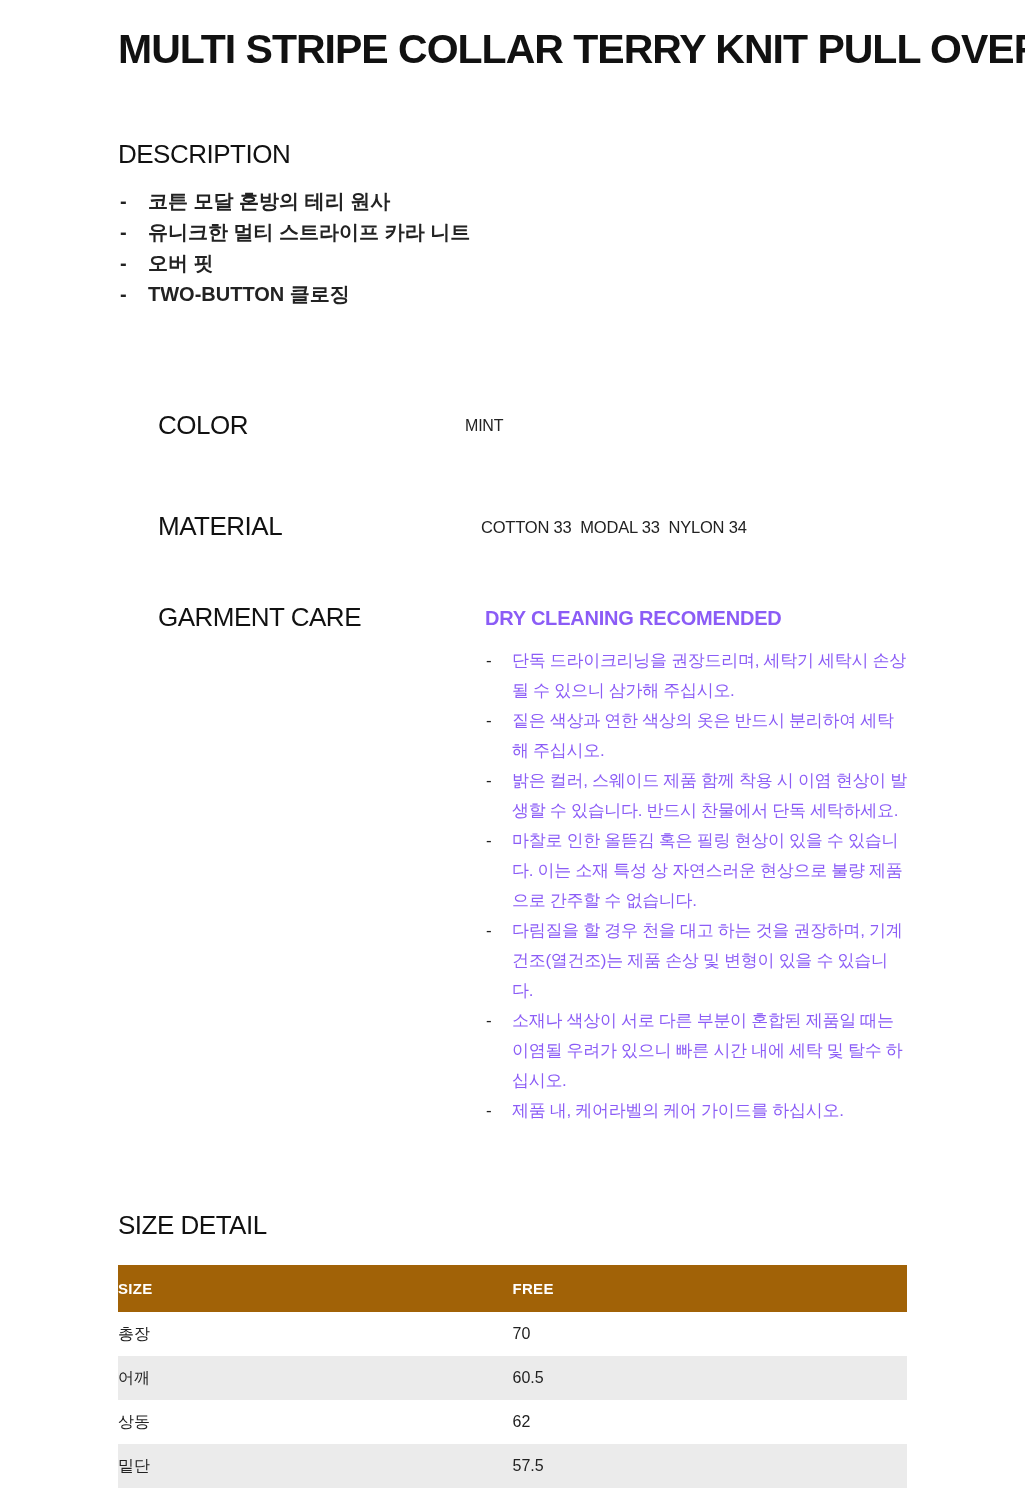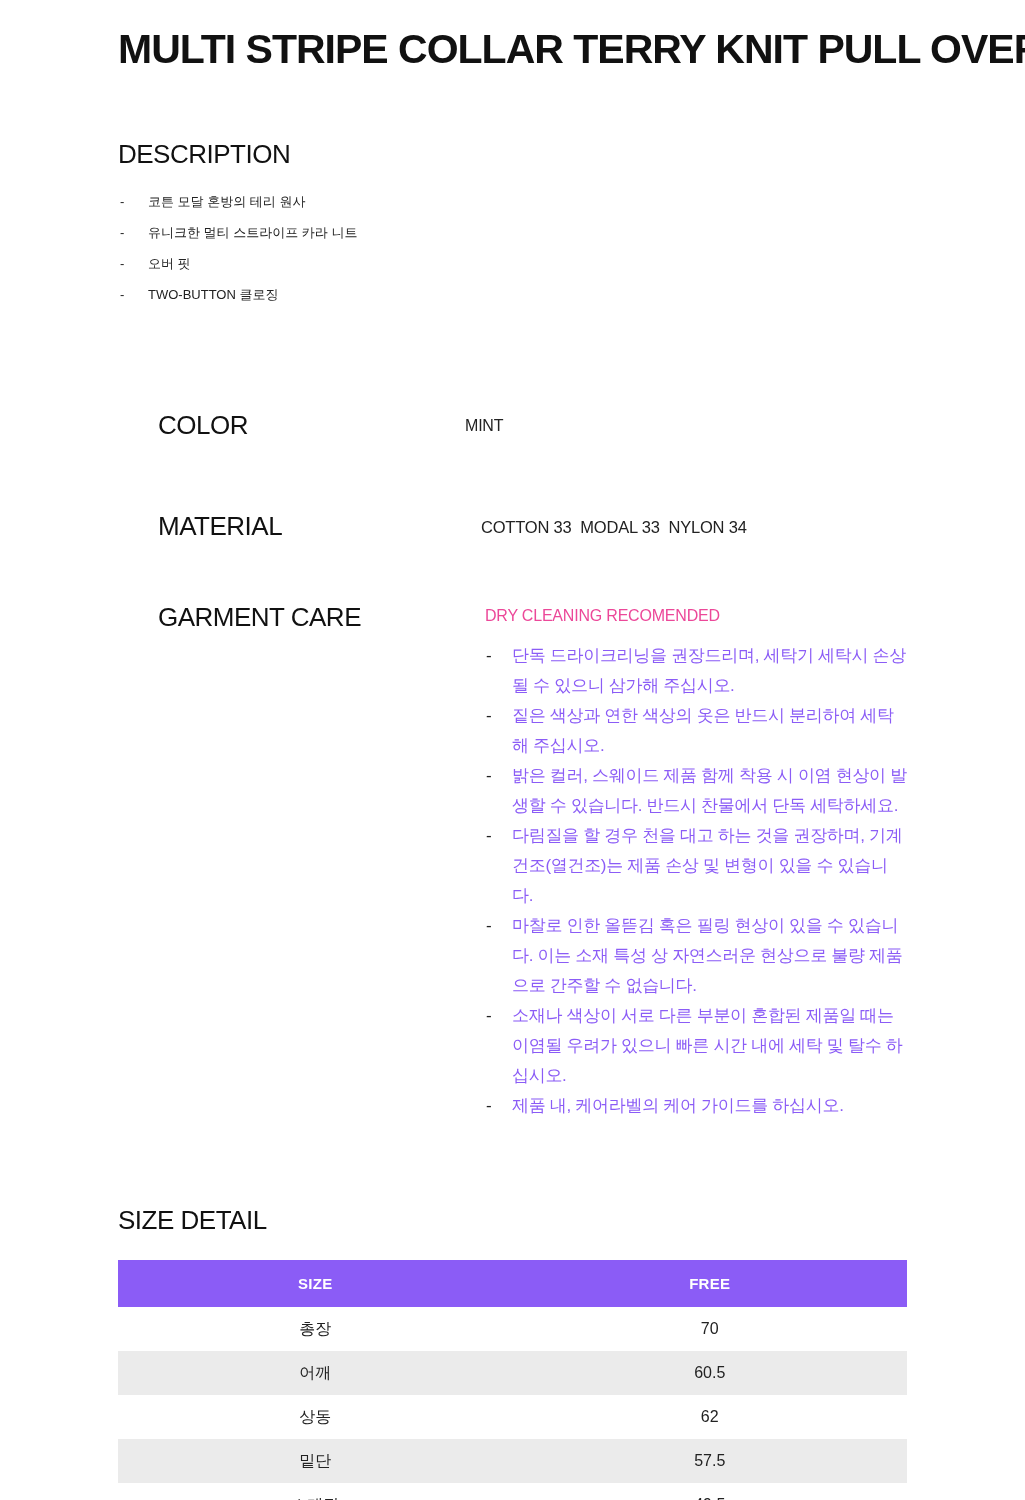--- a/index.html
+++ b/index.html
@@ -30,23 +30,24 @@
     font-weight: 400;
     letter-spacing: -0.5px;
     color: #111;
   }
   
   .description-block { margin-top: 66px; }
   .desc-list { margin-top: 16px; list-style: none; }
   .desc-list li {
     position: relative;
     padding-left: 30px;
-    font-size: 13px;
+    font-size: 20px;
     line-height: 31px;
     color: #222;
+    font-weight: bold;
   }
   .desc-list li::before {
     content: "-";
     position: absolute;
     left: 2px;
     color: #222;
   }
   
   .section-row { display: flex; align-items: flex-start; }
   .section-row .heading { width: 307px; flex: none; margin-left: 40px; }
@@ -56,23 +57,23 @@
   .section-value {
     font-size: 16px;
     color: #222;
     padding-top: 7px;
     letter-spacing: -0.2px;
   }
   .material-value { white-space: pre-wrap; font-size: 16.5px; }
   
   .care-col { flex: 1; min-width: 0; }
   .care-subtitle {
-    font-size: 16px;
-    font-weight: 400;
-    color: #ec4899;
+    font-size: 20px;
+    font-weight: 700;
+    color: #8b5cf6;
     padding-top: 5px;
     letter-spacing: -0.2px;
   }
   .care-list { margin-top: 16px; list-style: none; max-width: 492px; }
   .care-list li {
     position: relative;
     padding-left: 27px;
     font-size: 17px;
     line-height: 30px;
     color: #8b5cf6;
@@ -86,32 +87,32 @@
   }
   
   .size-block { margin-top: 84px; }
   .size-table {
     margin-top: 24px;
     width: 789px;
     border-collapse: collapse;
     table-layout: fixed;
   }
   .size-table th {
-    background: #8b5cf6;
+    background: #a16207;
     color: #ffffff;
     font-size: 15px;
     font-weight: 700;
     letter-spacing: 0.3px;
     height: 47px;
-    text-align: center;
+    text-align: left;
     vertical-align: middle;
   }
   .size-table td {
     height: 44px;
-    text-align: center;
+    text-align: left;
     vertical-align: middle;
     font-size: 16px;
     color: #222;
   }
   .size-table tbody tr:nth-child(even) td { background: #ebebeb; }
 </style>
 </head>
 <body>
 
 <div class="page">
@@ -139,22 +140,22 @@
   </div>
 
   <div class="section-row row-care">
     <div class="heading">GARMENT CARE</div>
     <div class="care-col">
       <div class="care-subtitle">DRY CLEANING RECOMENDED</div>
       <ul class="care-list">
         <li>단독 드라이크리닝을 권장드리며, 세탁기 세탁시 손상될 수 있으니 삼가해 주십시오.</li>
         <li>짙은 색상과 연한 색상의 옷은 반드시 분리하여 세탁해 주십시오.</li>
         <li>밝은 컬러, 스웨이드 제품 함께 착용 시 이염 현상이 발생할 수 있습니다. 반드시 찬물에서 단독 세탁하세요.</li>
+        <li>마찰로 인한 올뜯김 혹은 필링 현상이 있을 수 있습니다. 이는 소재 특성 상 자연스러운 현상으로 불량 제품으로 간주할 수 없습니다.</li>
         <li>다림질을 할 경우 천을 대고 하는 것을 권장하며, 기계건조(열건조)는 제품 손상 및 변형이 있을 수 있습니다.</li>
-        <li>마찰로 인한 올뜯김 혹은 필링 현상이 있을 수 있습니다. 이는 소재 특성 상 자연스러운 현상으로 불량 제품으로 간주할 수 없습니다.</li>
         <li>소재나 색상이 서로 다른 부분이 혼합된 제품일 때는 이염될 우려가 있으니 빠른 시간 내에 세탁 및 탈수 하십시오.</li>
         <li>제품 내, 케어라벨의 케어 가이드를 하십시오.</li>
       </ul>
     </div>
   </div>
 
   <div class="size-block">
     <div class="heading">SIZE DETAIL</div>
 
     <table class="size-table">

